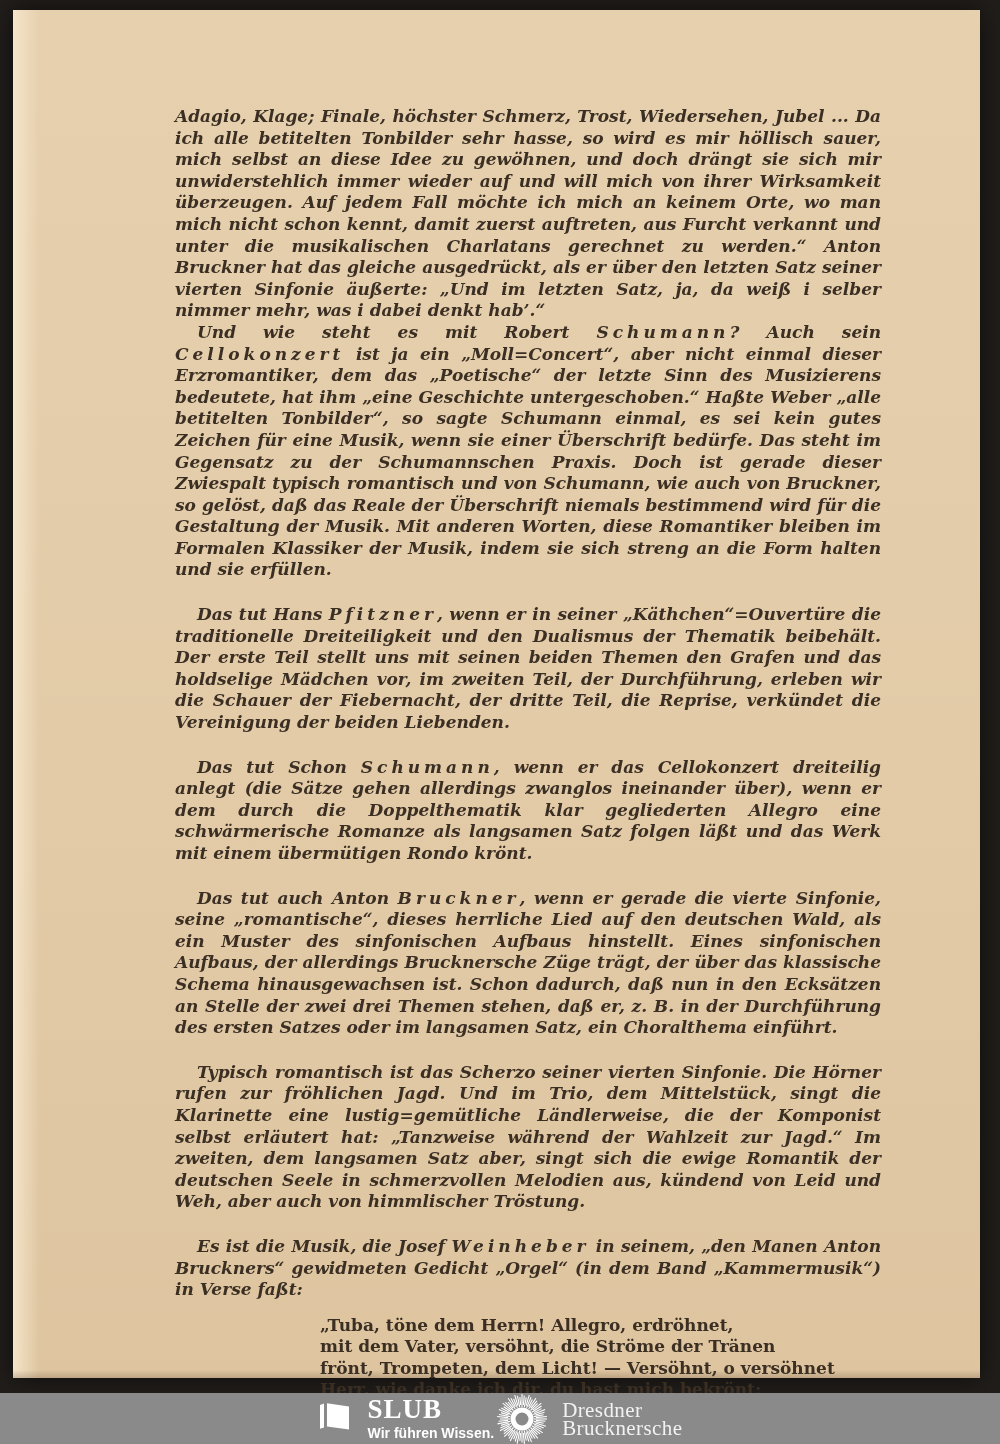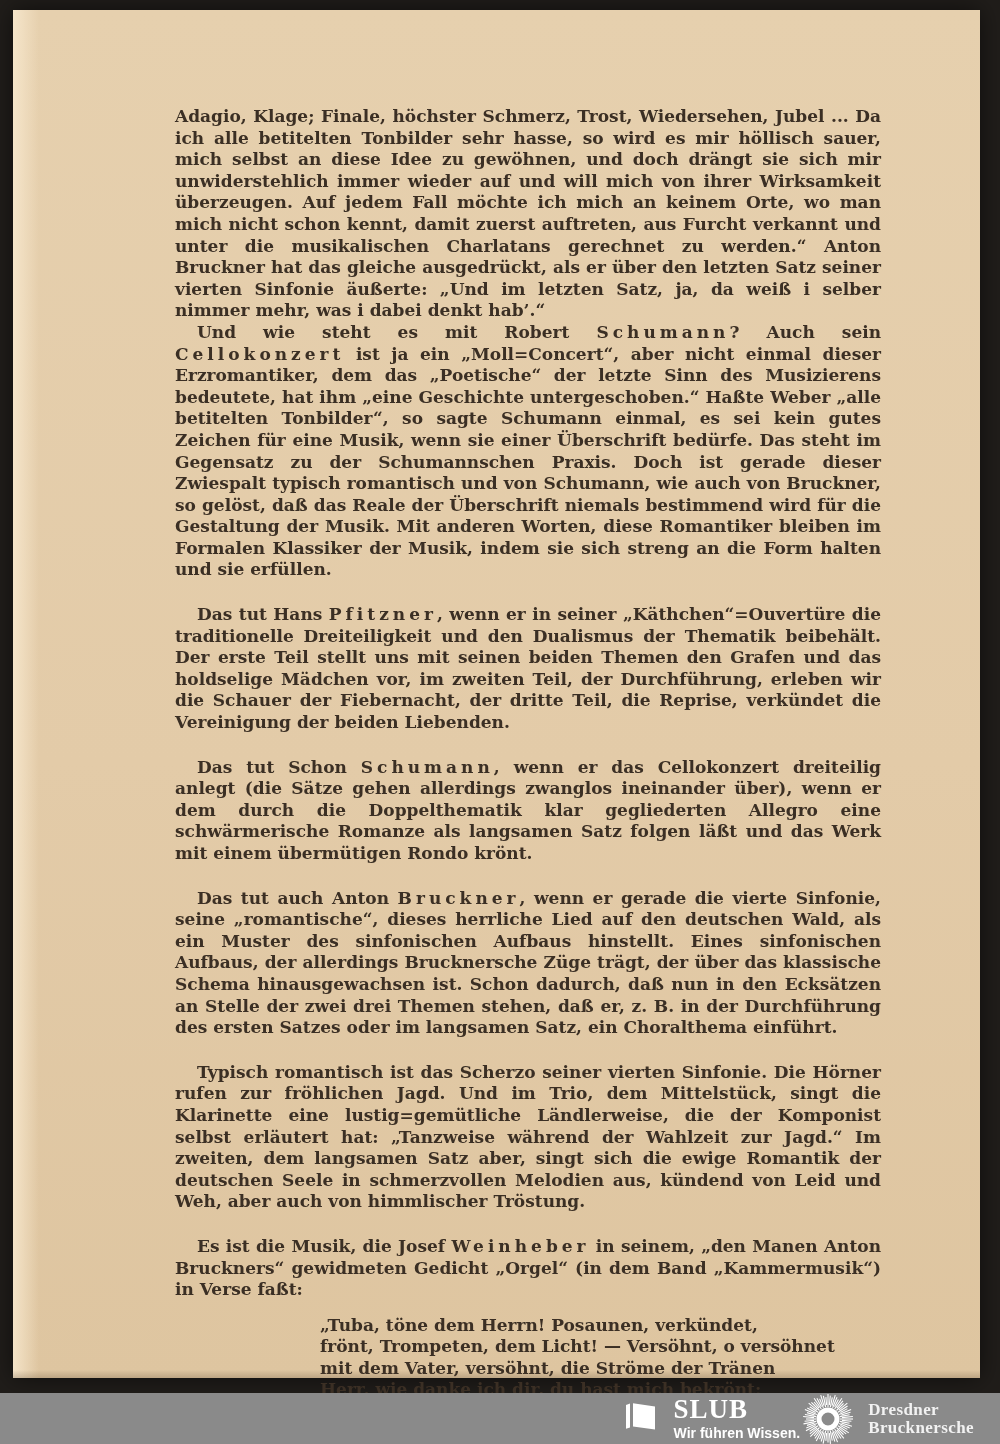--- a/index.html
+++ b/index.html
@@ -29,40 +29,40 @@
   }
   .textblock{
     position:absolute;
     left:162px;top:96px;width:706px;
     color:#3b2f24;
     font-size:17px;
     line-height:21.6px;
     font-weight:bold;
     text-align:justify;
   }
-  .para{text-indent:22px;margin:23px 0 0 0;}
+  .para{text-indent:22px;margin:23px 0 0 0;font-style:italic;}
   .para.first{text-indent:0;margin-top:0;}
   .para.flow{margin-top:0;}
   .spaced{letter-spacing:4px;}
   .poem{
     margin:14px 0 0 145px;
     text-align:left;
   }
   .stanza{margin:0;}
   .stanza + .stanza{margin-top:12px;}
   .poem-line{white-space:nowrap;}
   .footer{
     position:absolute;
     left:0;top:1393px;
     width:1000px;height:51px;
     background:#8a8a8a;
     display:flex;
     align-items:center;
-    justify-content:flex-end;
-    padding:0 26px;
+    justify-content:center;
+    padding:0 33px;
     box-sizing:border-box;
   }
   .slub{display:flex;align-items:flex-start;gap:14px;}
   .slub svg{margin-top:3px;}
   .slub-word{
     font-family:"Liberation Serif", serif;
     font-weight:bold;
     font-size:27px;
     line-height:25px;
     letter-spacing:1px;
@@ -71,46 +71,45 @@
   .slub-tag{
     font-family:"Liberation Sans", sans-serif;
     font-weight:bold;
     font-size:14px;
     color:#ffffff;
     margin-top:3px;
   }
   .phil{display:flex;align-items:center;gap:12px;}
   .phil-text{
     font-family:"Liberation Serif", serif;
-    font-size:17px;
+    font-size:21px;
     line-height:18px;
     color:#f2f2f2;
     letter-spacing:.4px;
-    font-weight:bold;
   }
 </style>
 </head>
 <body>
 
 <div class="paper">
   <div class="textblock">
     <div>
         <div class="para first"><span>Adagio, Klage; Finale, höchster Schmerz, Trost, Wiedersehen, Jubel ... Da ich alle betitelten Tonbilder sehr hasse, so wird es mir höllisch sauer, mich selbst an diese Idee zu gewöhnen, und doch drängt sie sich mir unwiderstehlich immer wieder auf und will mich von ihrer Wirksamkeit überzeugen. Auf jedem Fall möchte ich mich an keinem Orte, wo man mich nicht schon kennt, damit zuerst auftreten, aus Furcht verkannt und unter die musikalischen Charlatans gerechnet zu werden.“ Anton Bruckner hat das gleiche ausgedrückt, als er über den letzten Satz seiner vierten Sinfonie äußerte: „Und im letzten Satz, ja, da weiß i selber nimmer mehr, was i dabei denkt hab’.“</span></div>
         <div class="para flow"><span>Und wie steht es mit Robert </span><span class="spaced">Schumann</span><span>? Auch sein </span><span class="spaced">Cellokonzert</span><span> ist ja ein „Moll=Concert“, aber nicht einmal dieser Erzromantiker, dem das „Poetische“ der letzte Sinn des Musizierens bedeutete, hat ihm „eine Geschichte untergeschoben.“ Haßte Weber „alle betitelten Tonbilder“, so sagte Schumann einmal, es sei kein gutes Zeichen für eine Musik, wenn sie einer Überschrift bedürfe. Das steht im Gegensatz zu der Schumannschen Praxis. Doch ist gerade dieser Zwiespalt typisch romantisch und von Schumann, wie auch von Bruckner, so gelöst, daß das Reale der Überschrift niemals bestimmend wird für die Gestaltung der Musik. Mit anderen Worten, diese Romantiker bleiben im Formalen Klassiker der Musik, indem sie sich streng an die Form halten und sie erfüllen.</span></div>
         <div class="para"><span>Das tut Hans </span><span class="spaced">Pfitzner</span><span>, wenn er in seiner „Käthchen“=Ouvertüre die traditionelle Dreiteiligkeit und den Dualismus der Thematik beibehält. Der erste Teil stellt uns mit seinen beiden Themen den Grafen und das holdselige Mädchen vor, im zweiten Teil, der Durchführung, erleben wir die Schauer der Fiebernacht, der dritte Teil, die Reprise, verkündet die Vereinigung der beiden Liebenden.</span></div>
         <div class="para"><span>Das tut Schon </span><span class="spaced">Schumann</span><span>, wenn er das Cellokonzert dreiteilig anlegt (die Sätze gehen allerdings zwanglos ineinander über), wenn er dem durch die Doppelthematik klar gegliederten Allegro eine schwärmerische Romanze als langsamen Satz folgen läßt und das Werk mit einem übermütigen Rondo krönt.</span></div>
         <div class="para"><span>Das tut auch Anton </span><span class="spaced">Bruckner</span><span>, wenn er gerade die vierte Sinfonie, seine „romantische“, dieses herrliche Lied auf den deutschen Wald, als ein Muster des sinfonischen Aufbaus hinstellt. Eines sinfonischen Aufbaus, der allerdings Brucknersche Züge trägt, der über das klassische Schema hinausgewachsen ist. Schon dadurch, daß nun in den Ecksätzen an Stelle der zwei drei Themen stehen, daß er, z. B. in der Durchführung des ersten Satzes oder im langsamen Satz, ein Choralthema einführt.</span></div>
         <div class="para"><span>Typisch romantisch ist das Scherzo seiner vierten Sinfonie. Die Hörner rufen zur fröhlichen Jagd. Und im Trio, dem Mittelstück, singt die Klarinette eine lustig=gemütliche Ländlerweise, die der Komponist selbst erläutert hat: „Tanzweise während der Wahlzeit zur Jagd.“ Im zweiten, dem langsamen Satz aber, singt sich die ewige Romantik der deutschen Seele in schmerzvollen Melodien aus, kündend von Leid und Weh, aber auch von himmlischer Tröstung.</span></div>
         <div class="para"><span>Es ist die Musik, die Josef </span><span class="spaced">Weinheber</span><span> in seinem, „den Manen Anton Bruckners“ gewidmeten Gedicht „Orgel“ (in dem Band „Kammermusik“) in Verse faßt:</span></div>
       </div>
     <div class="poem">
         <div class="stanza">
-          <div class="poem-line">„Tuba, töne dem Herrn! Posaunen, verkündet,</div>
+          <div class="poem-line">„Tuba, töne dem Herrn! Allegro, erdröhnet,</div>
+          <div class="poem-line">mit dem Vater, versöhnt, die Ströme der Tränen</div>
           <div class="poem-line">frönt, Trompeten, dem Licht! — Versöhnt, o versöhnet</div>
-          <div class="poem-line">mit dem Vater, versöhnt, die Ströme der Tränen</div>
           <div class="poem-line">Herr, wie danke ich dir, du hast mich bekrönt;</div>
           <div class="poem-line">Herr, ich glaube an dich, geleite mein Wähnen,</div>
           <div class="poem-line">Herr, ich gehen nicht mehr, du hast mich geprüft.</div>
         </div>
         <div class="stanza">
           <div class="poem-line">Tuba, töne dem Herrn, ihr Hörner, erdröhnet!</div>
           <div class="poem-line">Gott, wie danke ich dir, du hast mich verwöhnet!</div>
         </div>
       </div>
 

